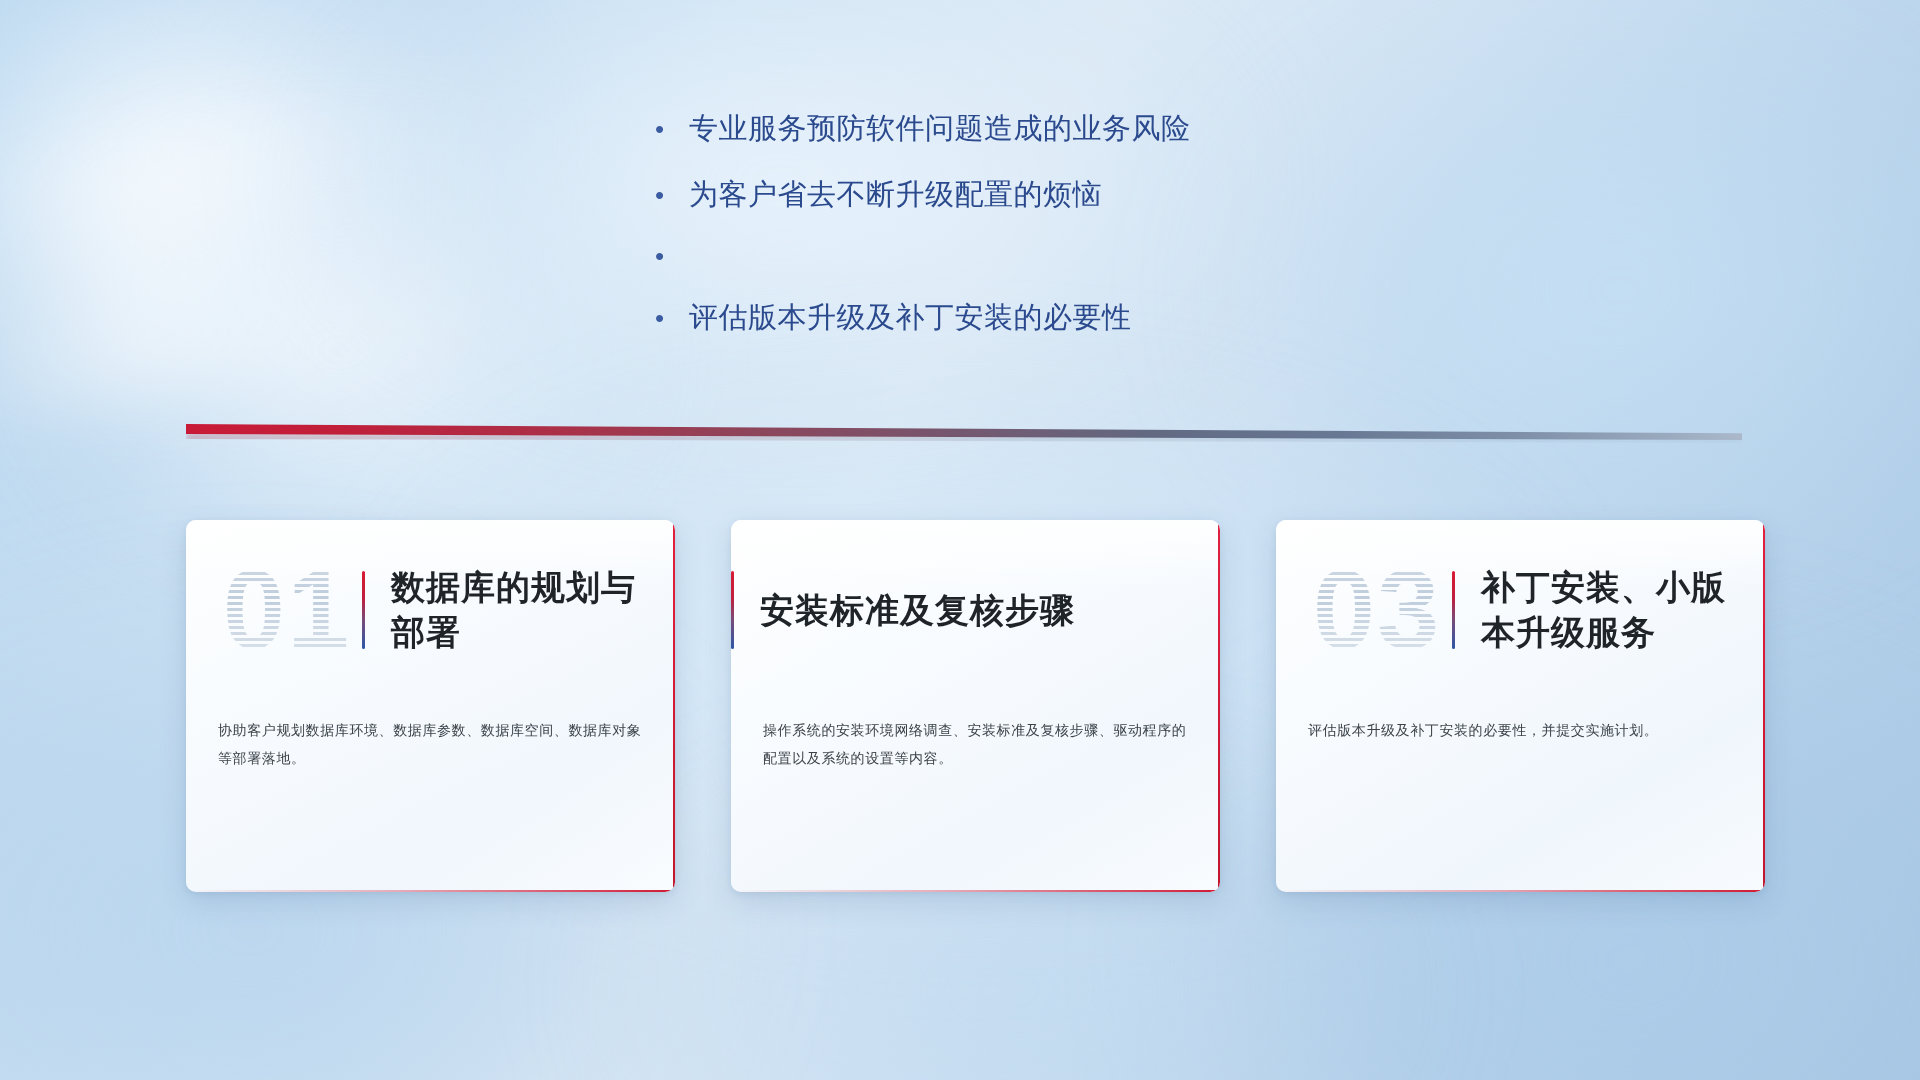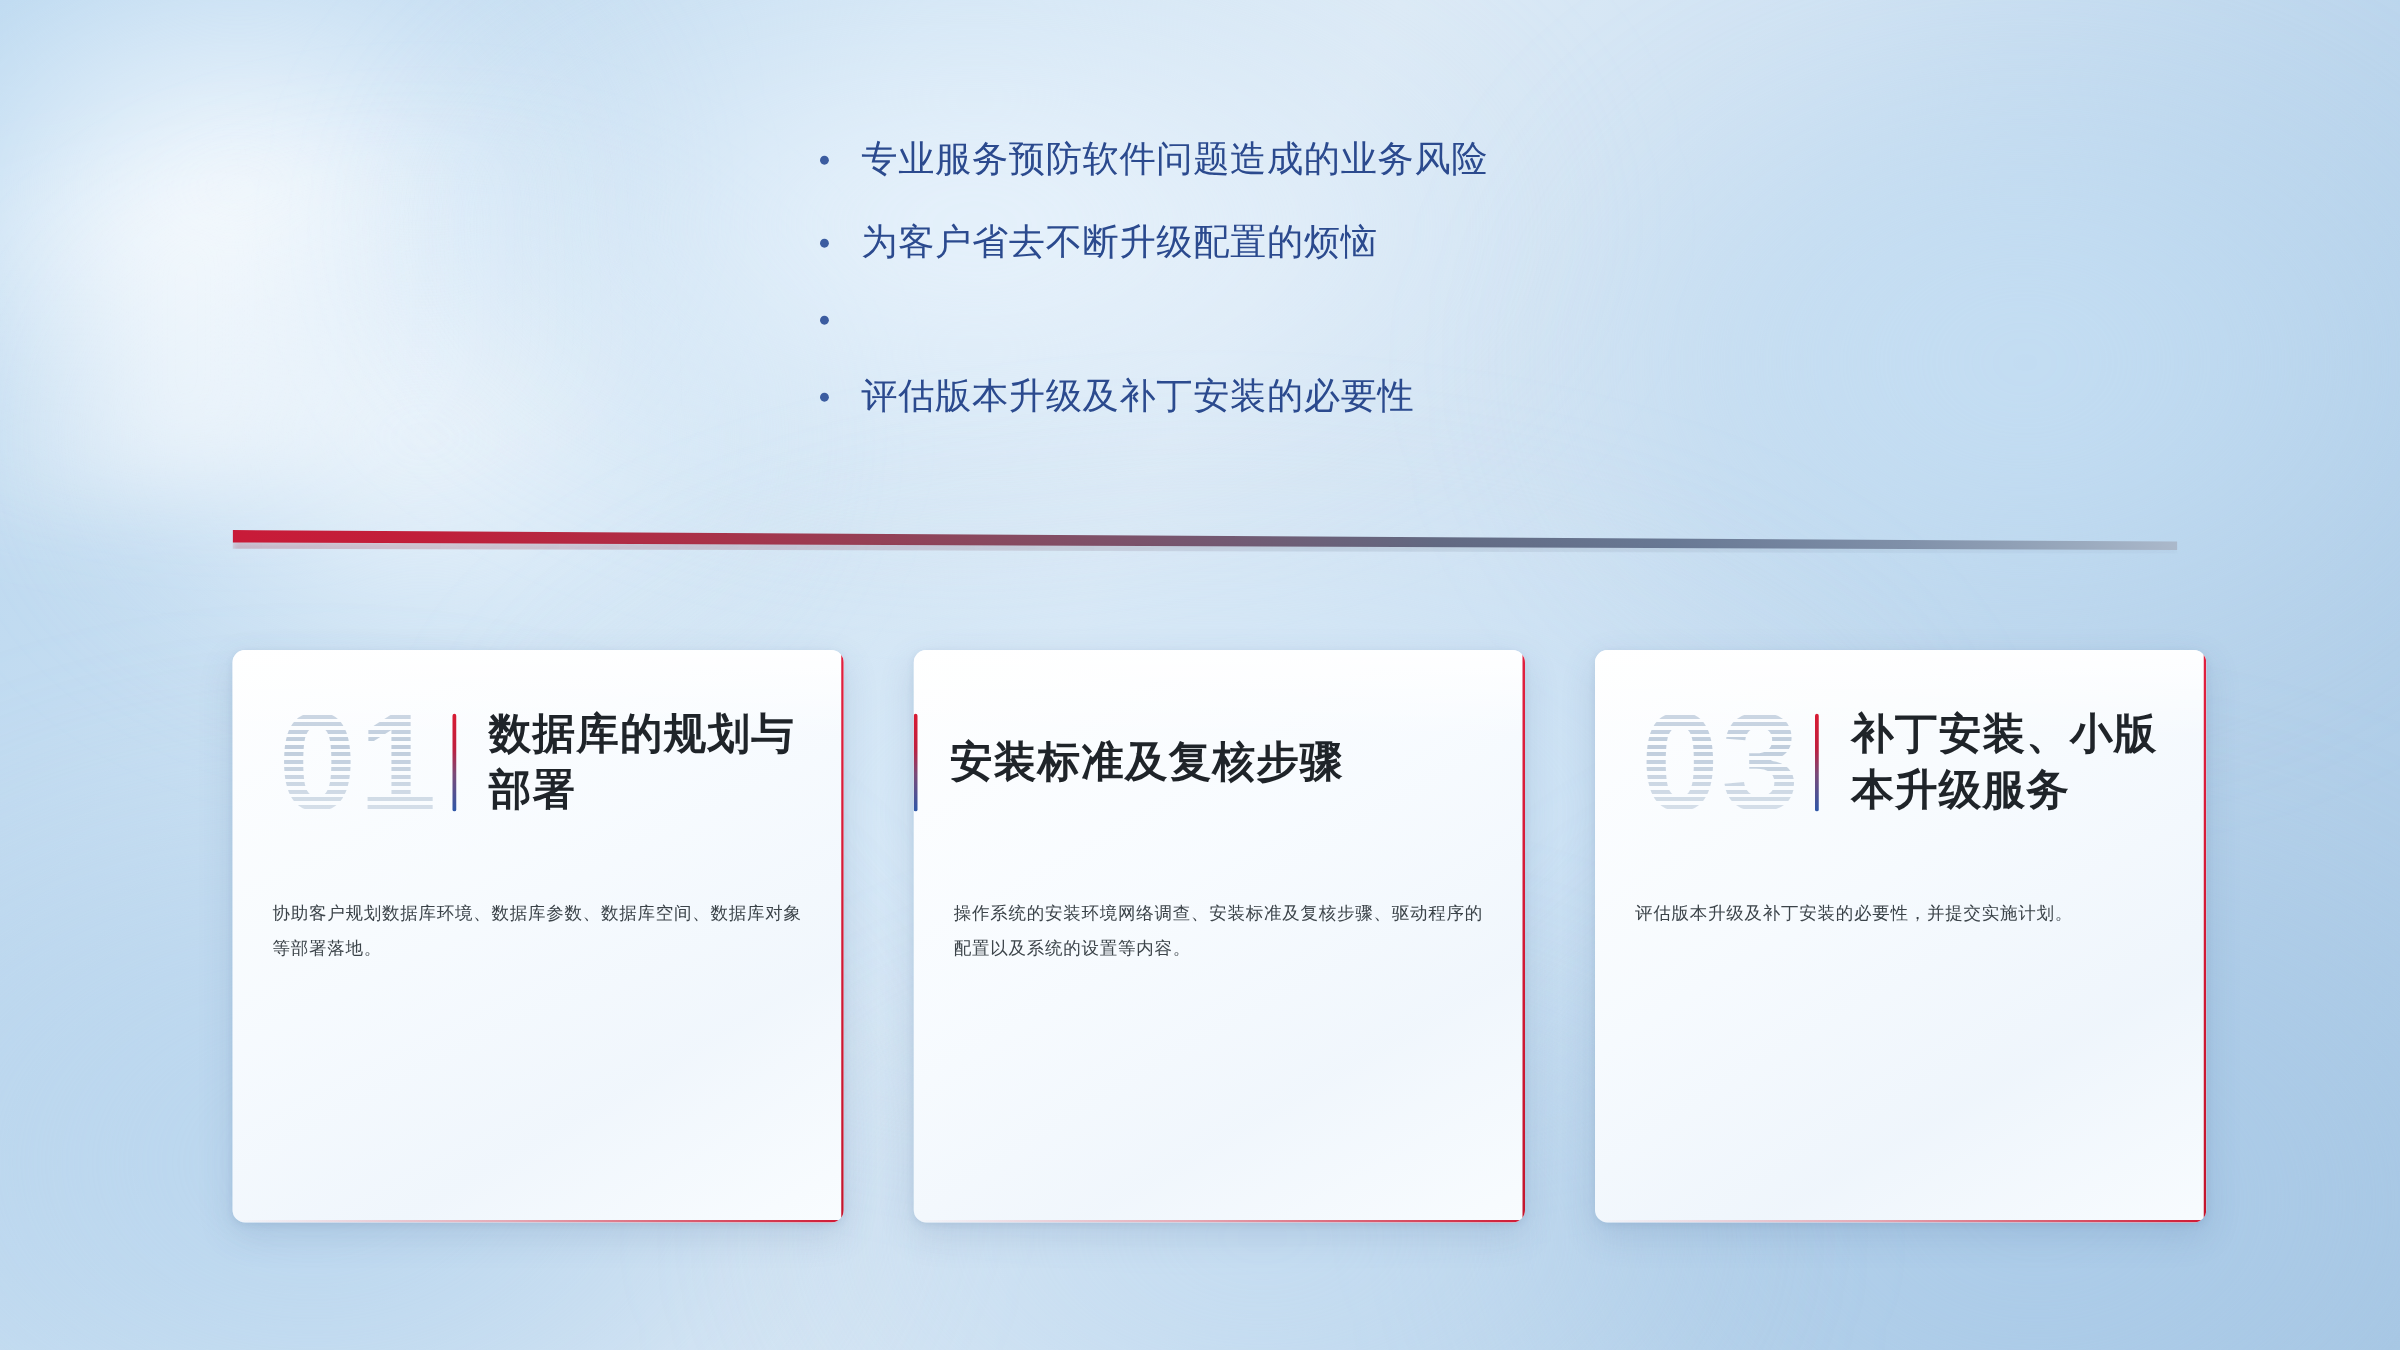--- a/index.html
+++ b/index.html
@@ -101,21 +101,21 @@
     filter:blur(3px);
   }
 
   
   #cards {
     position:absolute; left:186px; top:520px;
     display:flex; gap:56px;
   }
   .card {
     position:relative;
-    width:489px; height:458px;
+    width:489px; height:372px;
     border-radius:10px;
     background:
       linear-gradient(150deg, rgba(255,255,255,.97) 0%, rgba(249,252,255,.96) 40%, rgba(243,248,253,.94) 72%, rgba(250,253,255,.97) 100%);
     box-shadow:
       0 10px 28px rgba(60,95,140,.16),
       0 2px 6px rgba(60,95,140,.10);
     overflow:hidden;
   }
   .card::after {
     content:"";

